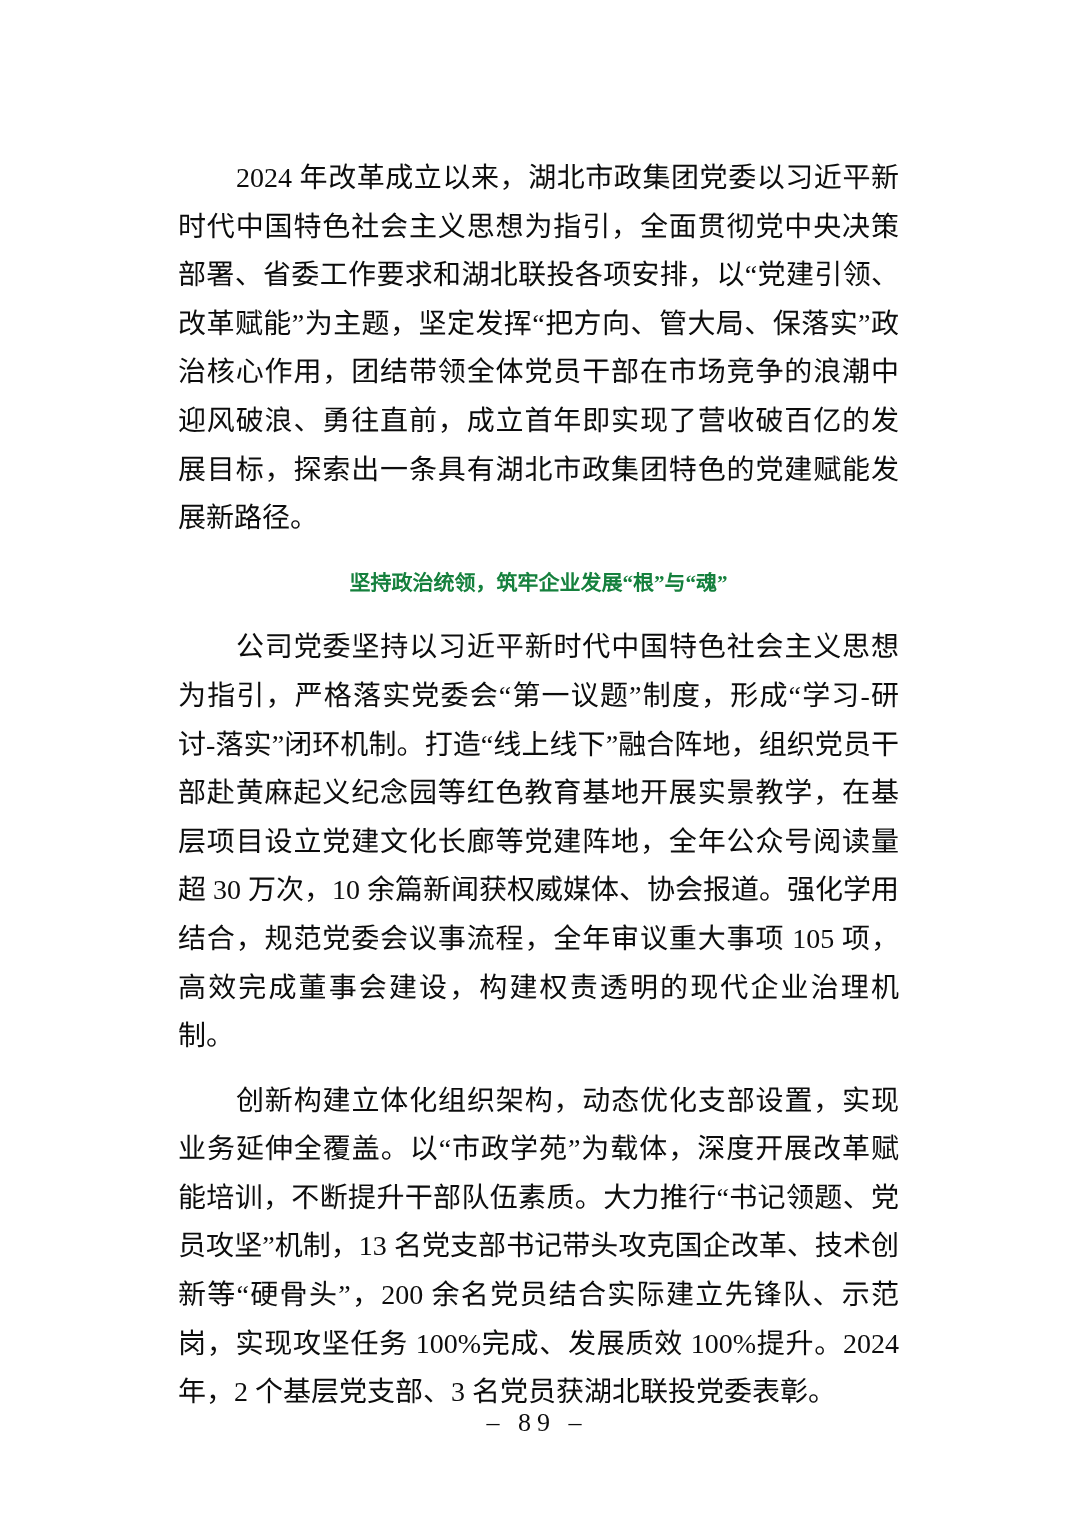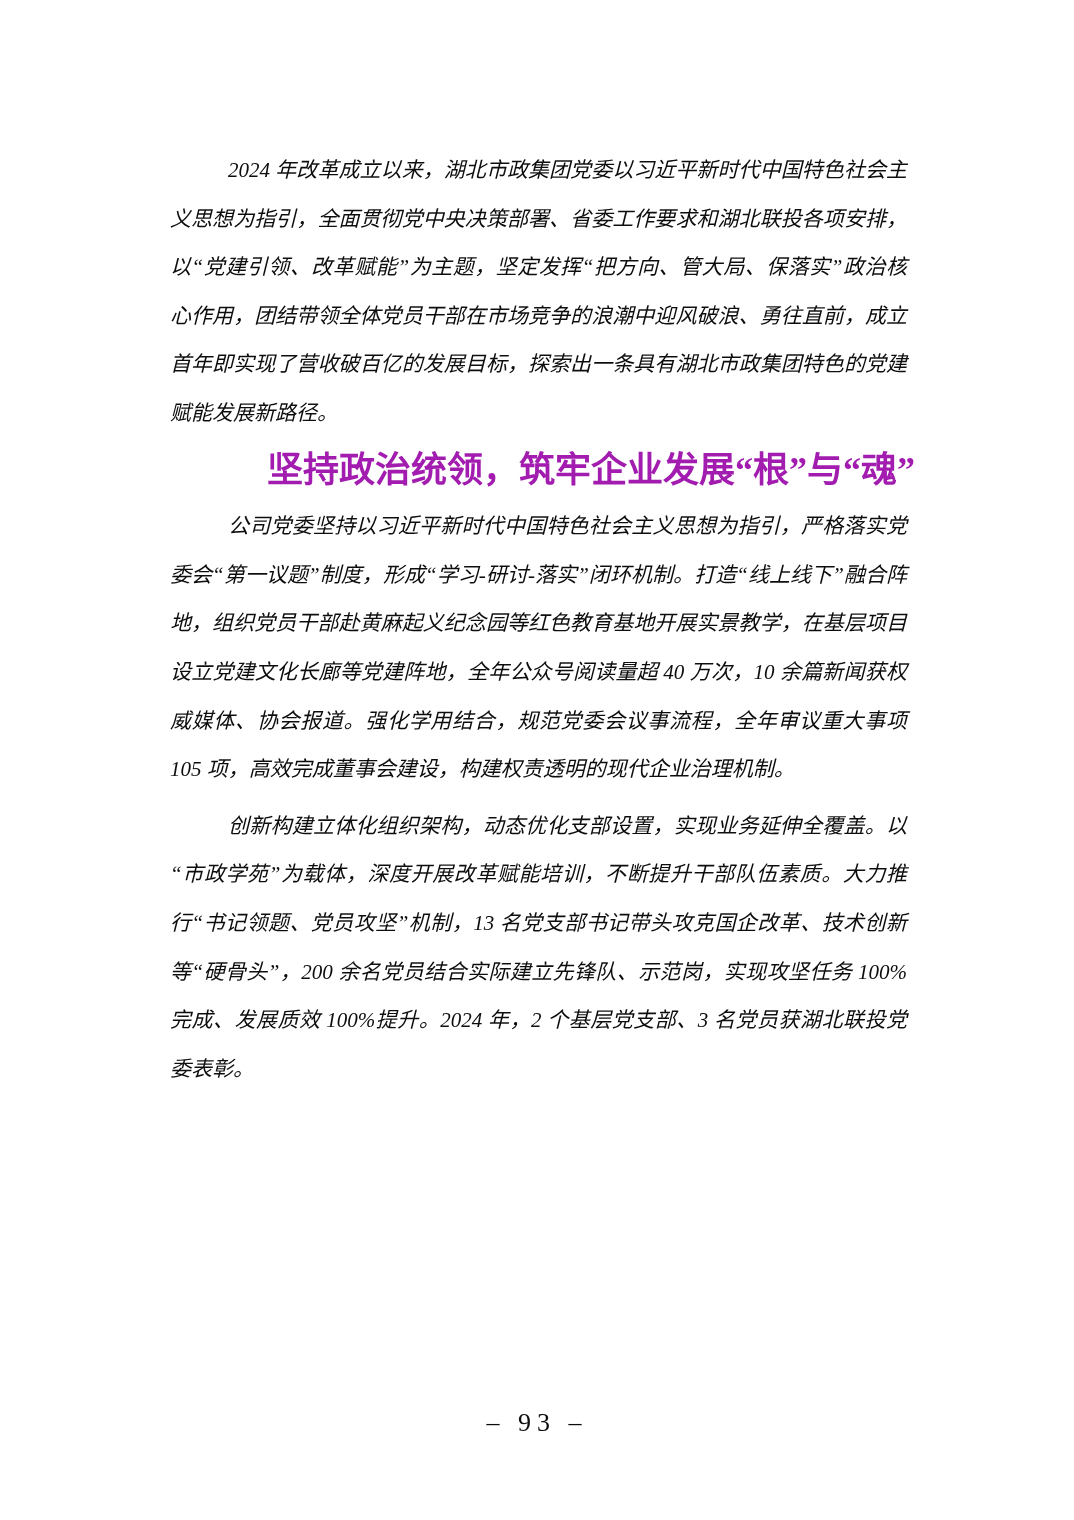--- a/index.html
+++ b/index.html
@@ -17,53 +17,52 @@
     font-family: "Liberation Serif", "DejaVu Serif", serif;
     color: #000000;
   }
   .content {
     position: absolute;
     left: 162px;
     top: 138px;
     width: 753px;
   }
   .para {
-    margin: 8px;
-    font-size: 21px;
+    margin: 16px;
+    font-size: 28px;
     line-height: 48.6px;
     text-align: justify;
     text-justify: inter-character;
     text-indent: 58px;
     color: #0d0d0d;
-    font-style: italic;
   }
   .heading {
     margin: 0;
-    font-size: 36px;
+    font-size: 21px;
     line-height: 48.6px;
     font-weight: bold;
-    text-align: right;
-    color: #a21caf;
+    text-align: center;
+    color: #15803d;
   }
   .footer {
     position: absolute;
     left: 0;
     right: 0;
     top: 1408px;
     text-align: center;
     font-size: 26px;
     line-height: 30px;
     letter-spacing: 6px;
     color: #0d0d0d;
   }
 </style>
 </head>
 <body>
 
 <div class="page">
   <div class="content">
     <p class="para">2024 年改革成立以来，湖北市政集团党委以习近平新时代中国特色社会主义思想为指引，全面贯彻党中央决策部署、省委工作要求和湖北联投各项安排，以“党建引领、改革赋能”为主题，坚定发挥“把方向、管大局、保落实”政治核心作用，团结带领全体党员干部在市场竞争的浪潮中迎风破浪、勇往直前，成立首年即实现了营收破百亿的发展目标，探索出一条具有湖北市政集团特色的党建赋能发展新路径。</p>
     <h3 class="heading">坚持政治统领，筑牢企业发展“根”与“魂”</h3>
-    <p class="para">公司党委坚持以习近平新时代中国特色社会主义思想为指引，严格落实党委会“第一议题”制度，形成“学习-研讨-落实”闭环机制。打造“线上线下”融合阵地，组织党员干部赴黄麻起义纪念园等红色教育基地开展实景教学，在基层项目设立党建文化长廊等党建阵地，全年公众号阅读量超 40 万次，10 余篇新闻获权威媒体、协会报道。强化学用结合，规范党委会议事流程，全年审议重大事项 105 项，高效完成董事会建设，构建权责透明的现代企业治理机制。</p>
+    <p class="para">公司党委坚持以习近平新时代中国特色社会主义思想为指引，严格落实党委会“第一议题”制度，形成“学习-研讨-落实”闭环机制。打造“线上线下”融合阵地，组织党员干部赴黄麻起义纪念园等红色教育基地开展实景教学，在基层项目设立党建文化长廊等党建阵地，全年公众号阅读量超 30 万次，10 余篇新闻获权威媒体、协会报道。强化学用结合，规范党委会议事流程，全年审议重大事项 105 项，高效完成董事会建设，构建权责透明的现代企业治理机制。</p>
     <p class="para">创新构建立体化组织架构，动态优化支部设置，实现业务延伸全覆盖。以“市政学苑”为载体，深度开展改革赋能培训，不断提升干部队伍素质。大力推行“书记领题、党员攻坚”机制，13 名党支部书记带头攻克国企改革、技术创新等“硬骨头”，200 余名党员结合实际建立先锋队、示范岗，实现攻坚任务 100%完成、发展质效 100%提升。2024 年，2 个基层党支部、3 名党员获湖北联投党委表彰。</p>
   </div>
-  <div class="footer">– 93 –</div>
+  <div class="footer">– 89 –</div>
 </div>
 
 </body></html>

